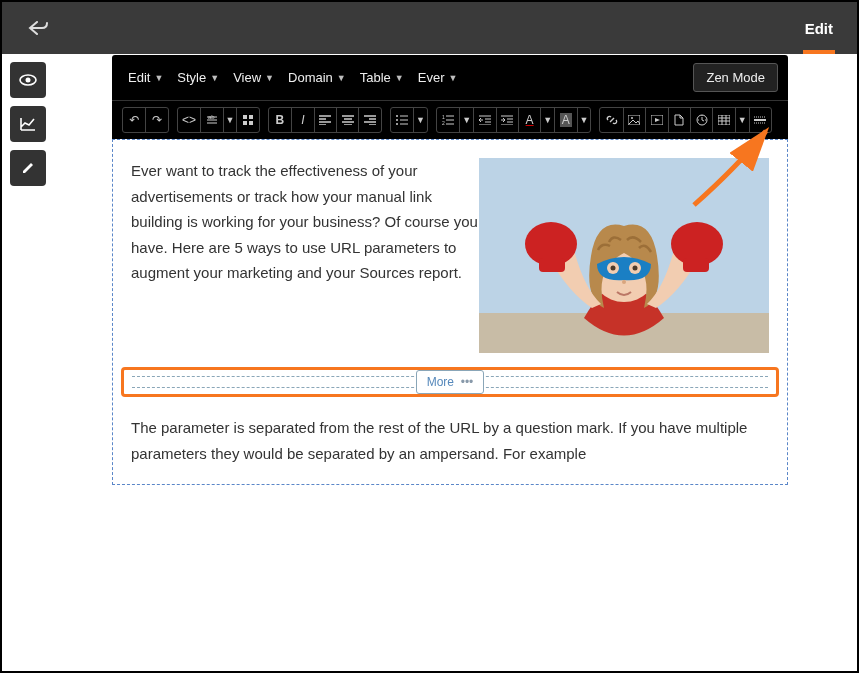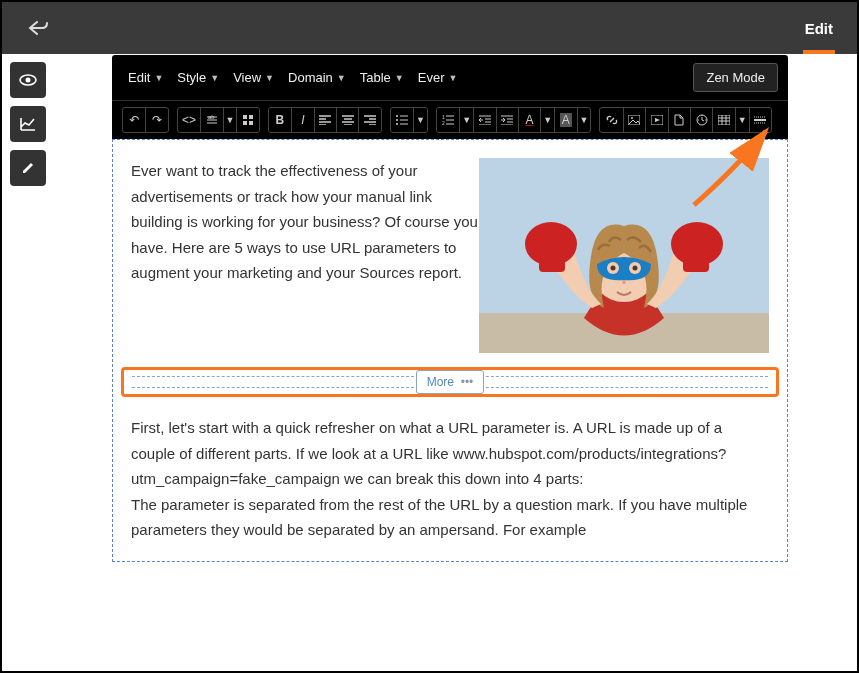--- a/index.html
+++ b/index.html
@@ -442,21 +442,20 @@
           <ellipse cx="218" cy="86" rx="26" ry="22" fill="#c22"></ellipse>
           <rect x="204" y="100" width="26" height="14" rx="4" fill="#c22"></rect>
         </svg>
       </div>
     </div>
 
     <div class="more-bar-wrap">
       <span class="more-pill"><span>More</span>&nbsp;&nbsp;<span style="color:#89a">•••</span></span>
     </div>
 
-    <p>First, let's start with a quick refresher on what a URL parameter is. A URL is made up of a couple of different parts. If we look at a URL like www.hubspot.com/products/integrations?utm_campaign=fake_campaign we can break this down into 4 parts:</p>
 
 
     <p>The parameter is separated from the rest of the URL by a question mark. If you have multiple parameters they would be separated by an ampersand. For example</p>
   </div>
 </div>
 
 <svg class="arrow-annot" width="100" height="90">
   <defs>
     <marker id="ah" markerWidth="10" markerHeight="10" refX="8" refY="3" orient="auto">
       <path d="M0,0 L9,3 L0,6 Z" fill="#f7761f"></path>

